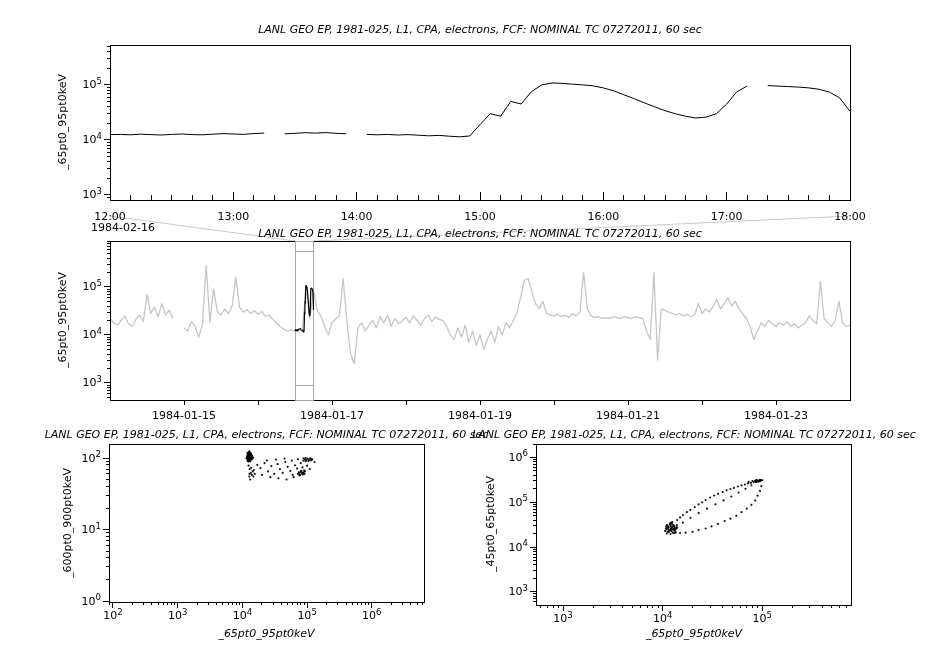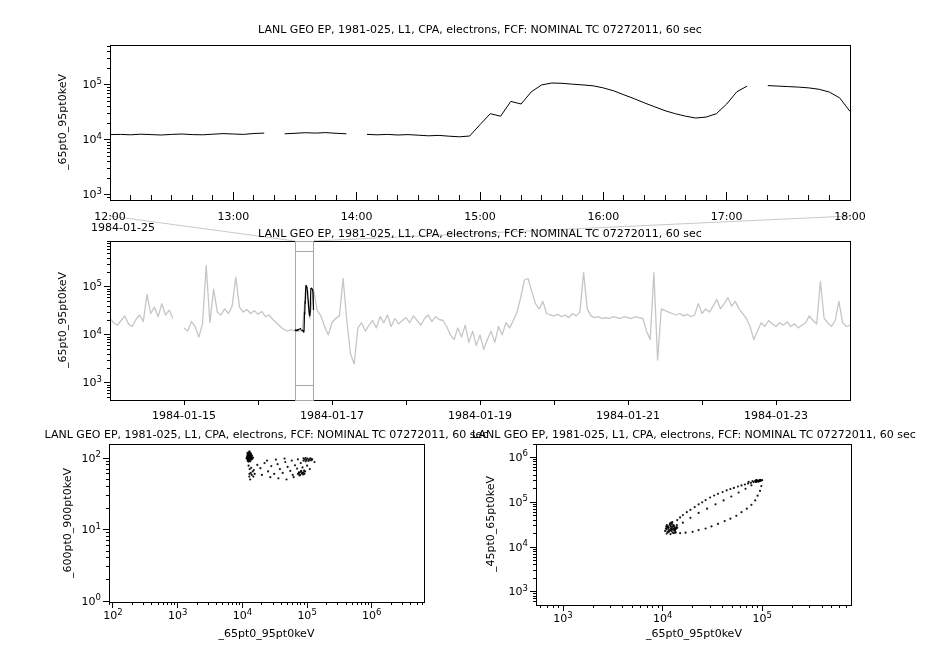--- a/index.html
+++ b/index.html
@@ -1,19 +1,19 @@
 <!DOCTYPE html>
 <html><head>
 <meta charset="utf-8">
 <style>
   html,body{margin:0;padding:0;background:#ffffff;}
   #screen{position:relative;width:926px;height:647px;background:#ffffff;overflow:hidden;
           font-family:"DejaVu Sans",sans-serif;font-size:11px;color:#000;}
   .lbl{position:absolute;white-space:nowrap;font-size:11px;color:#000;line-height:12px;}
-  .ctr{text-align:center;}
+  .ctr{text-align:center;font-style:italic;}
   .rot{transform:translate(-50%,-50%) rotate(-90deg);}
   svg line,svg rect{shape-rendering:crispEdges;}
   svg .diag{shape-rendering:auto;}
   svg text{font-family:"DejaVu Sans",sans-serif;font-size:11px;fill:#000;}
 </style>
 </head>
 <body>
 
 <div id="screen">
 
@@ -558,14 +558,14 @@
   <div class="lbl rot" style="left:63px;top:122px;">_65pt0_95pt0keV</div>
   <div class="lbl rot" style="left:63px;top:320px;">_65pt0_95pt0keV</div>
   <div class="lbl rot" style="left:68px;top:523px;">_600pt0_900pt0keV</div>
   <div class="lbl rot" style="left:491px;top:524px;">_45pt0_65pt0keV</div>
 
   
   <div class="lbl ctr" style="left:0px;top:628px;width:533px;">_65pt0_95pt0keV</div>
   <div class="lbl ctr" style="left:461px;top:628px;width:466px;">_65pt0_95pt0keV</div>
 
   
-  <div class="lbl" style="left:91px;top:222px;">1984-01-25</div>
+  <div class="lbl" style="left:91px;top:222px;">1984-02-16</div>
 </div>
 
 </body></html>

